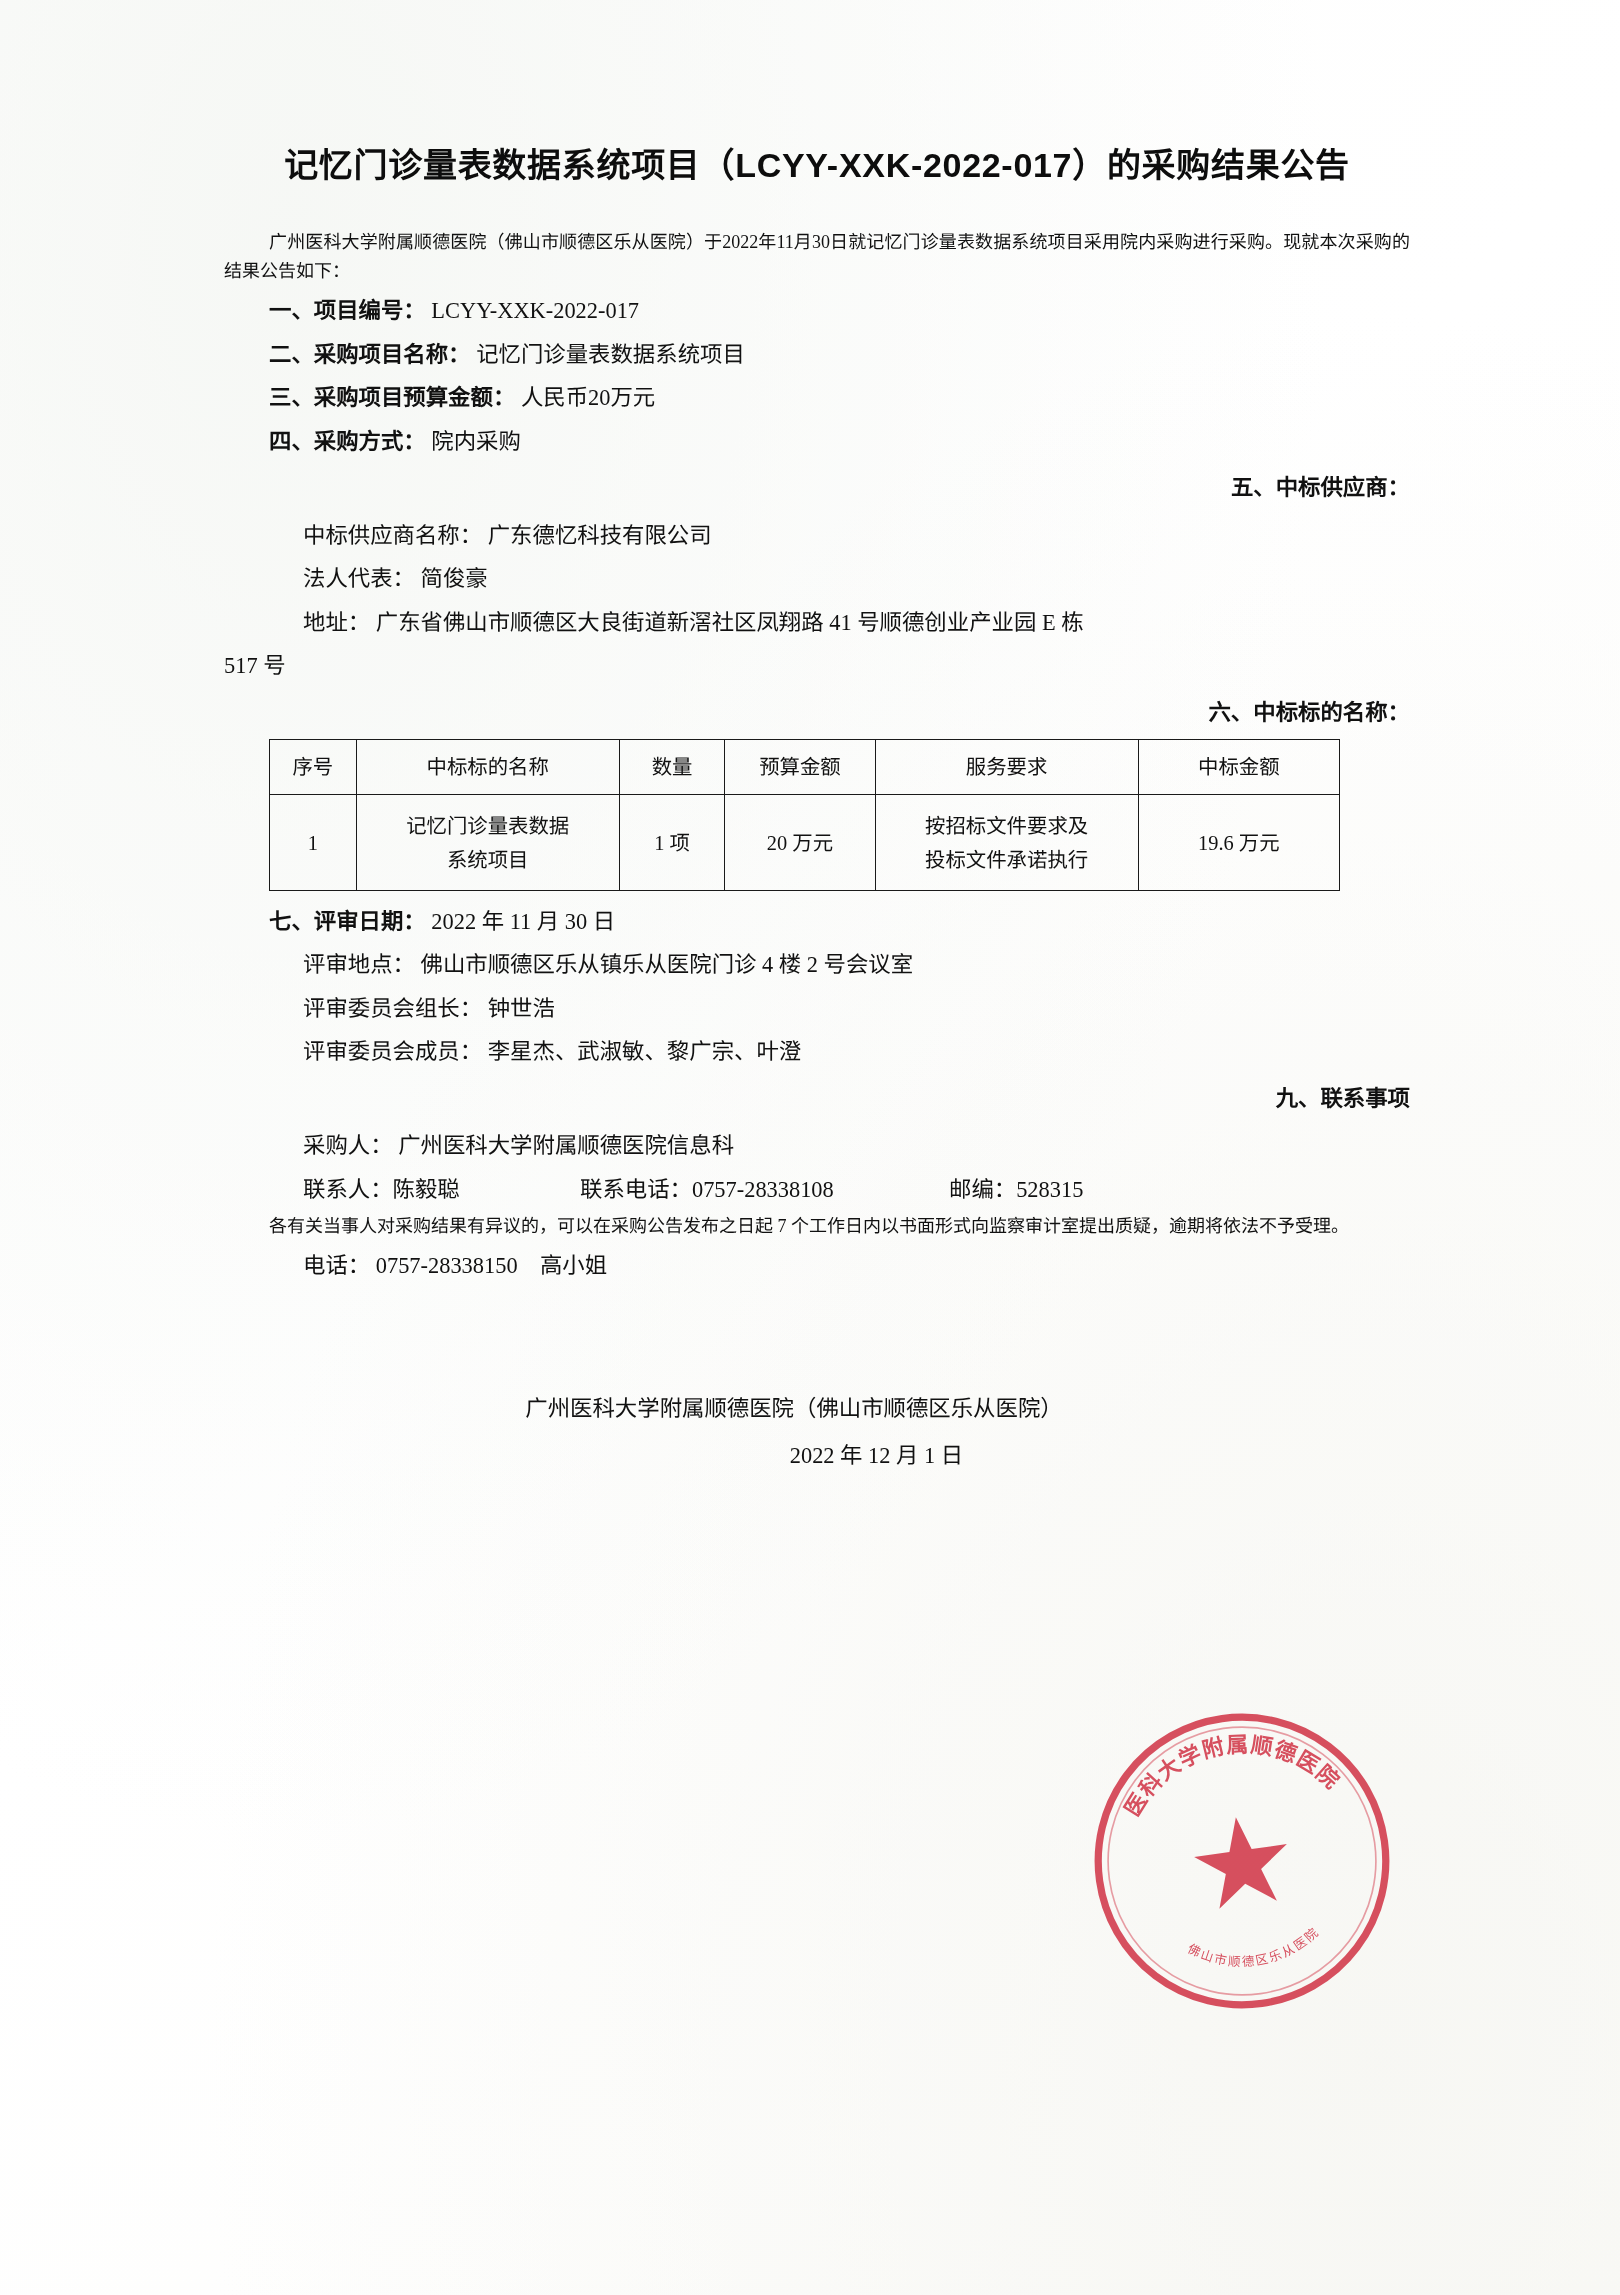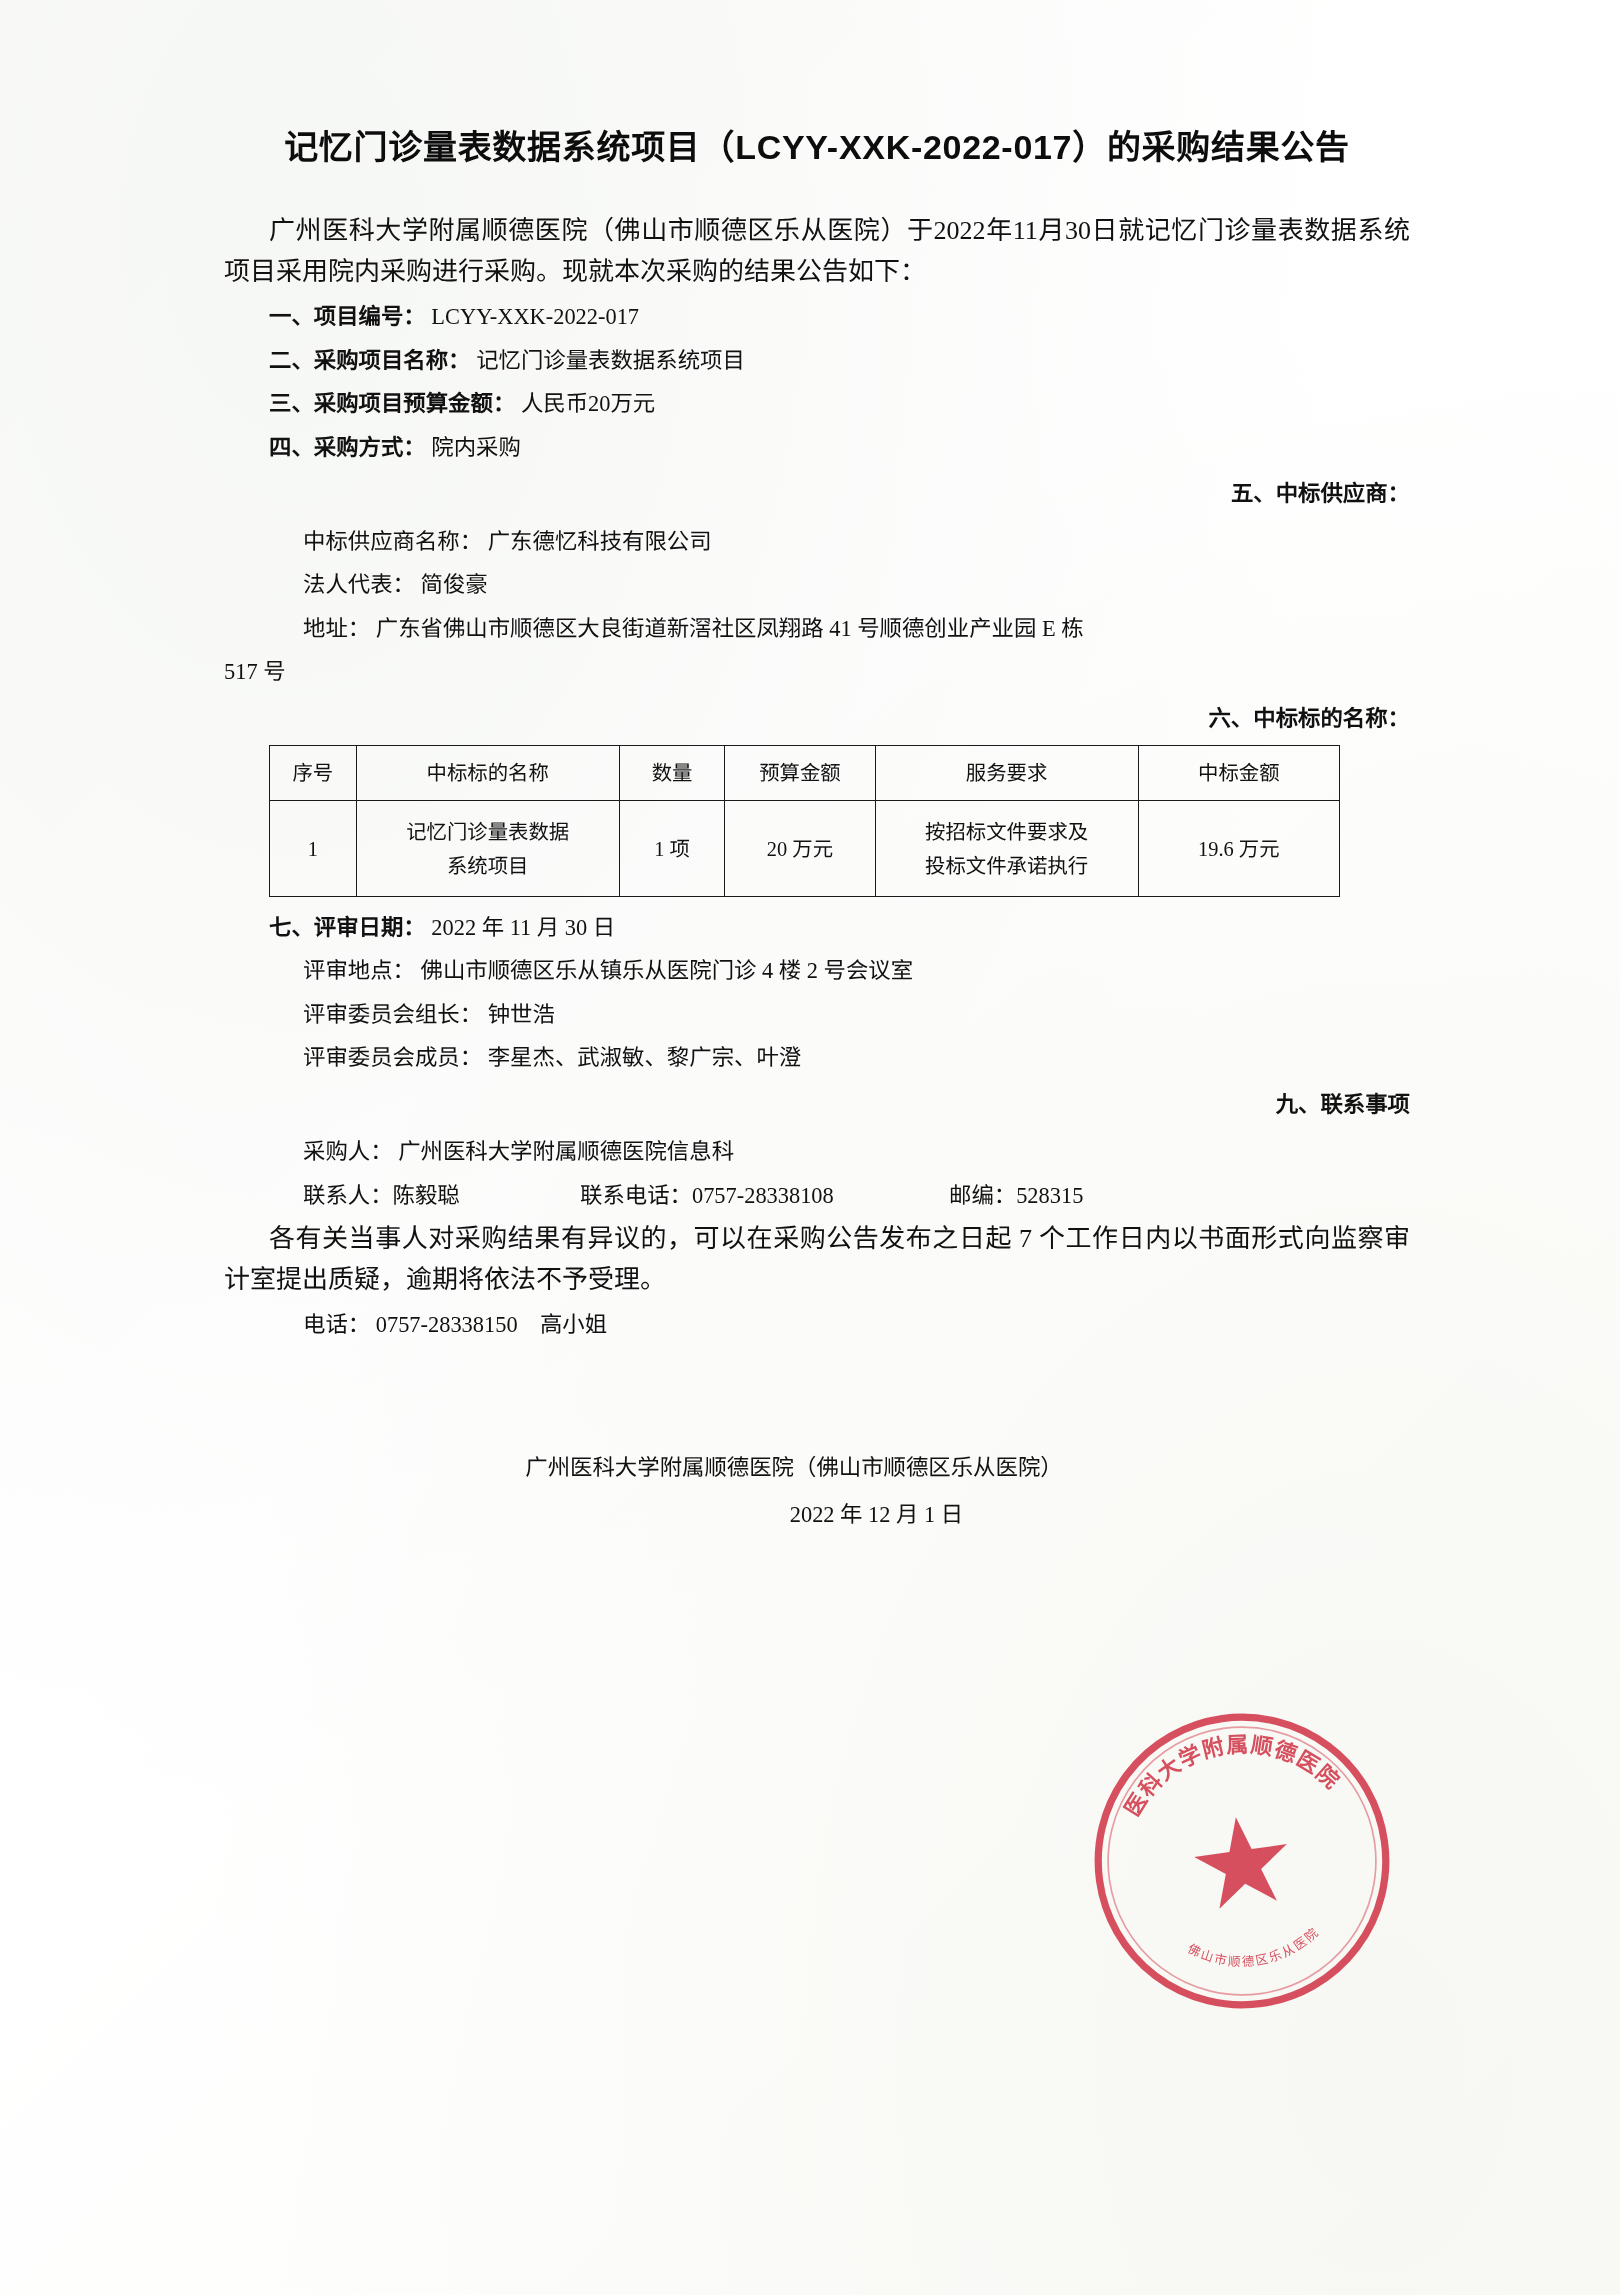--- a/index.html
+++ b/index.html
@@ -24,35 +24,35 @@
     inset: 0;
     background:
       radial-gradient(ellipse at 18% 10%, rgba(245,247,244,0.9) 0%, rgba(255,255,255,0) 55%),
       radial-gradient(ellipse at 85% 90%, rgba(246,246,242,0.85) 0%, rgba(255,255,255,0) 60%),
       linear-gradient(135deg, #fdfdfc 0%, #ffffff 45%, #fcfcfa 100%);
     pointer-events: none;
   }
   .content {
     position: absolute;
     left: 224px;
-    top: 120px;
+    top: 138px;
     width: 1186px;
   }
   .doc-title {
     font-family: "Liberation Sans", "DejaVu Sans", sans-serif;
     font-weight: bold;
     font-size: 34px;
     letter-spacing: 0.7px;
     text-align: center;
     margin: 0 0 41px 0;
     color: #0d0d0d;
   }
   .para {
-    font-size: 26px;
-    line-height: 41px;
+    font-size: 18px;
+    line-height: 29px;
     text-align: justify;
     margin: 0 0 4px 0;
   }
   .para.indent {
     text-indent: 45px;
   }
   .list-item {
     font-size: 22.4px;
     line-height: 41px;
     margin: 0 0 2.6px 0;

